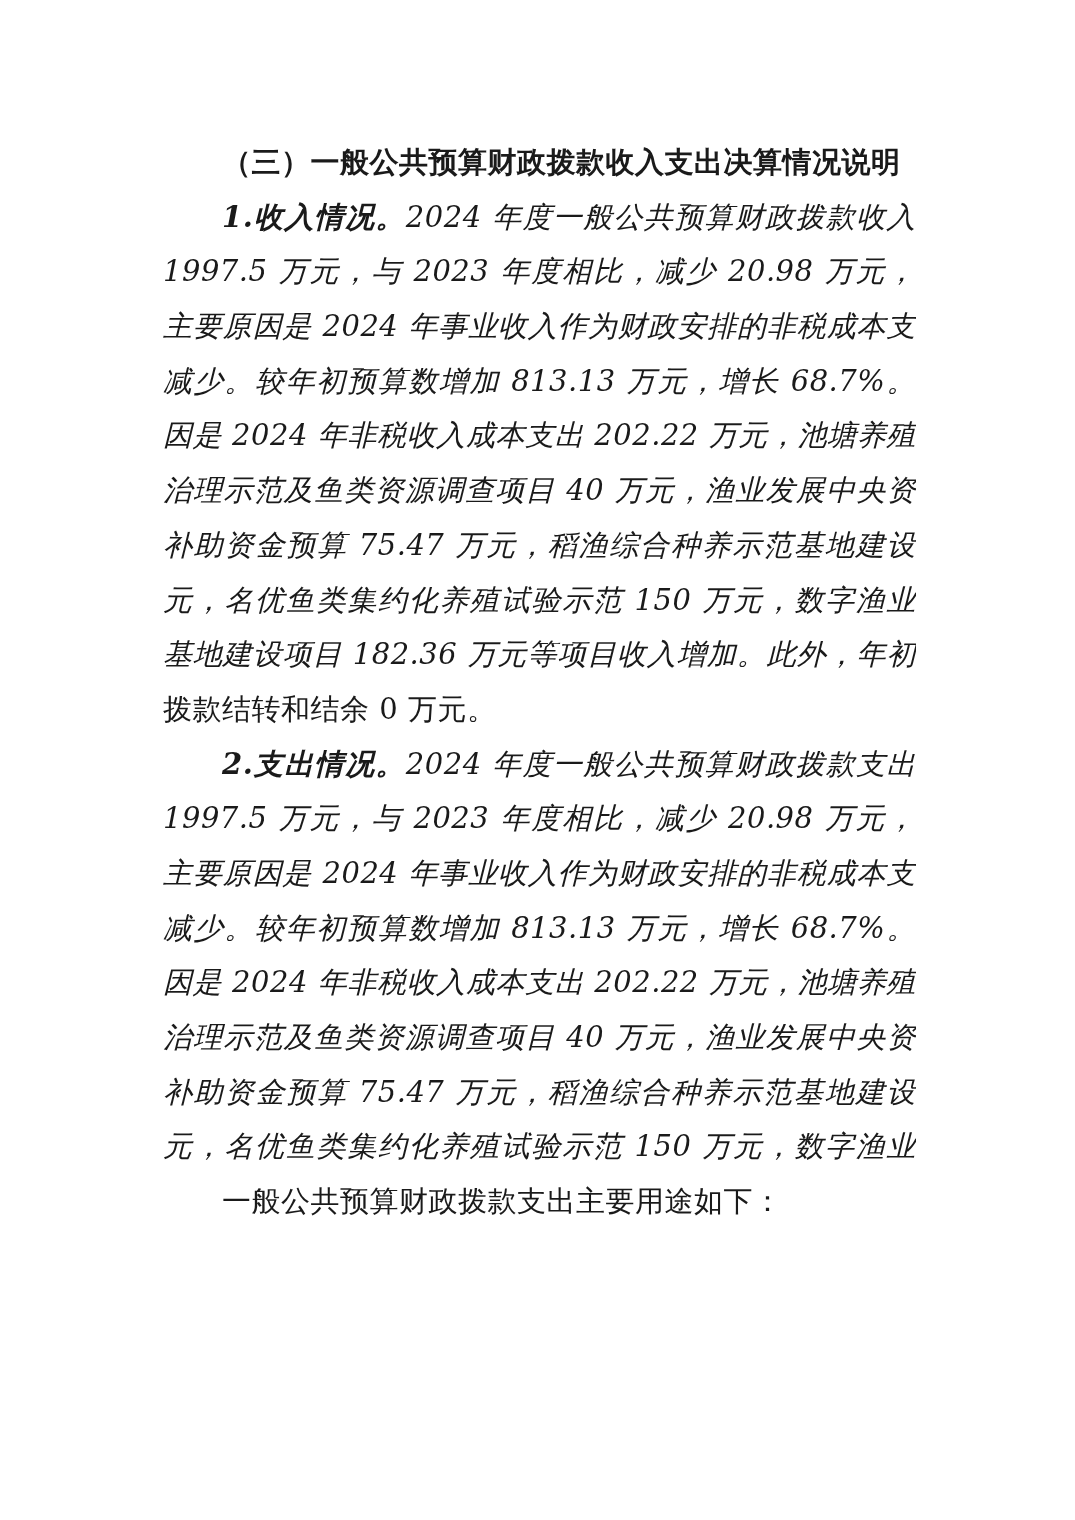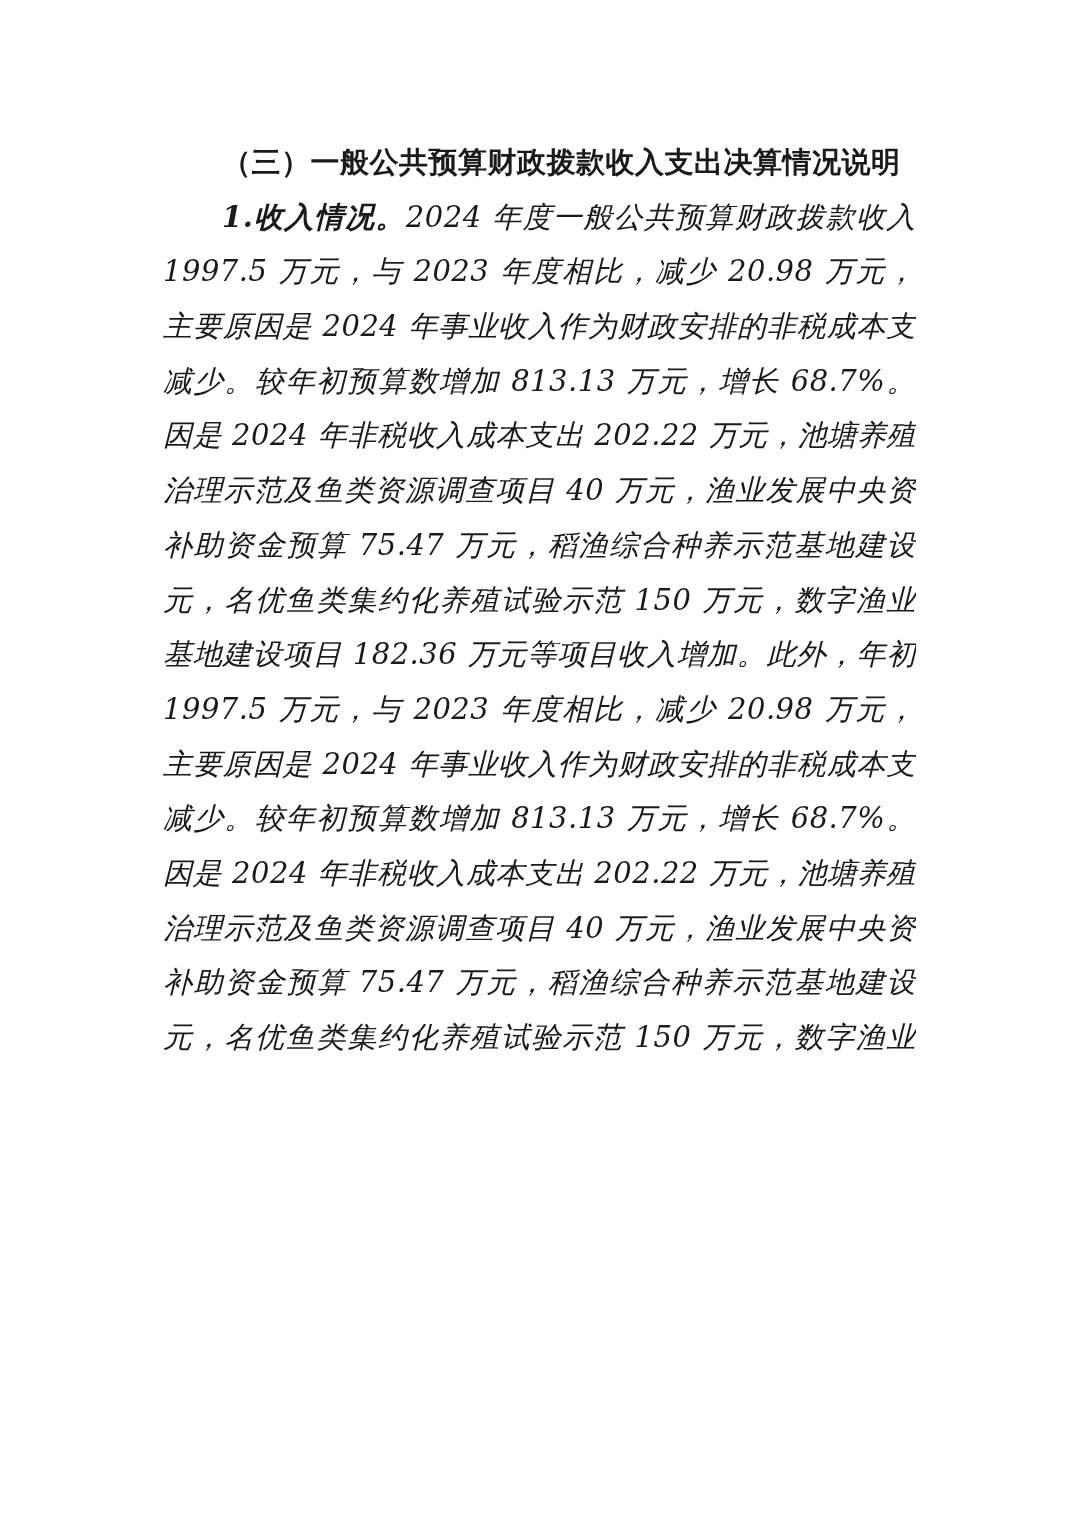--- a/index.html
+++ b/index.html
@@ -66,22 +66,25 @@
       <div class="line indent"><span class="bold">（三）一般公共预算财政拨款收入支出决算情况说明</span></div>
       <div class="line indent just"><span class="bold">1.收入情况。</span><span>2024 年度一般公共预算财政拨款收入</span></div>
       <div class="line just"><span>1997.5 万元，与 2023 年度相比，减少 20.98 万元，下降 1.0%。</span></div>
       <div class="line just"><span>主要原因是 2024 年事业收入作为财政安排的非税成本支出</span></div>
       <div class="line just"><span>减少。较年初预算数增加 813.13 万元，增长 68.7%。主要原</span></div>
       <div class="line just"><span>因是 2024 年非税收入成本支出 202.22 万元，池塘养殖尾水</span></div>
       <div class="line just"><span>治理示范及鱼类资源调查项目 40 万元，渔业发展中央资金</span></div>
       <div class="line just"><span>补助资金预算 75.47 万元，稻渔综合种养示范基地建设 35 万</span></div>
       <div class="line just"><span>元，名优鱼类集约化养殖试验示范 150 万元，数字渔业示范</span></div>
       <div class="line just"><span>基地建设项目 182.36 万元等项目收入增加。此外，年初财政</span></div>
+      <div class="line"><span>拨款结转和结余 0 万元。</span></div>
+      <div class="line indent just"><span class="bold">2.支出情况。</span><span>2024 年度一般公共预算财政拨款支出</span></div>
       <div class="line just"><span>1997.5 万元，与 2023 年度相比，减少 20.98 万元，下降 1.0%。</span></div>
       <div class="line just"><span>主要原因是 2024 年事业收入作为财政安排的非税成本支出</span></div>
       <div class="line just"><span>减少。较年初预算数增加 813.13 万元，增长 68.7%。主要原</span></div>
       <div class="line just"><span>因是 2024 年非税收入成本支出 202.22 万元，池塘养殖尾水</span></div>
       <div class="line just"><span>治理示范及鱼类资源调查项目 40 万元，渔业发展中央资金</span></div>
       <div class="line just"><span>补助资金预算 75.47 万元，稻渔综合种养示范基地建设 35 万</span></div>
       <div class="line just"><span>元，名优鱼类集约化养殖试验示范 150 万元，数字渔业示范</span></div>
+      <div class="line indent"><span>一般公共预算财政拨款支出主要用途如下：</span></div>
     </div>
   <div class="page-number">– 4 –</div>
 </div>
 
 </body></html>

